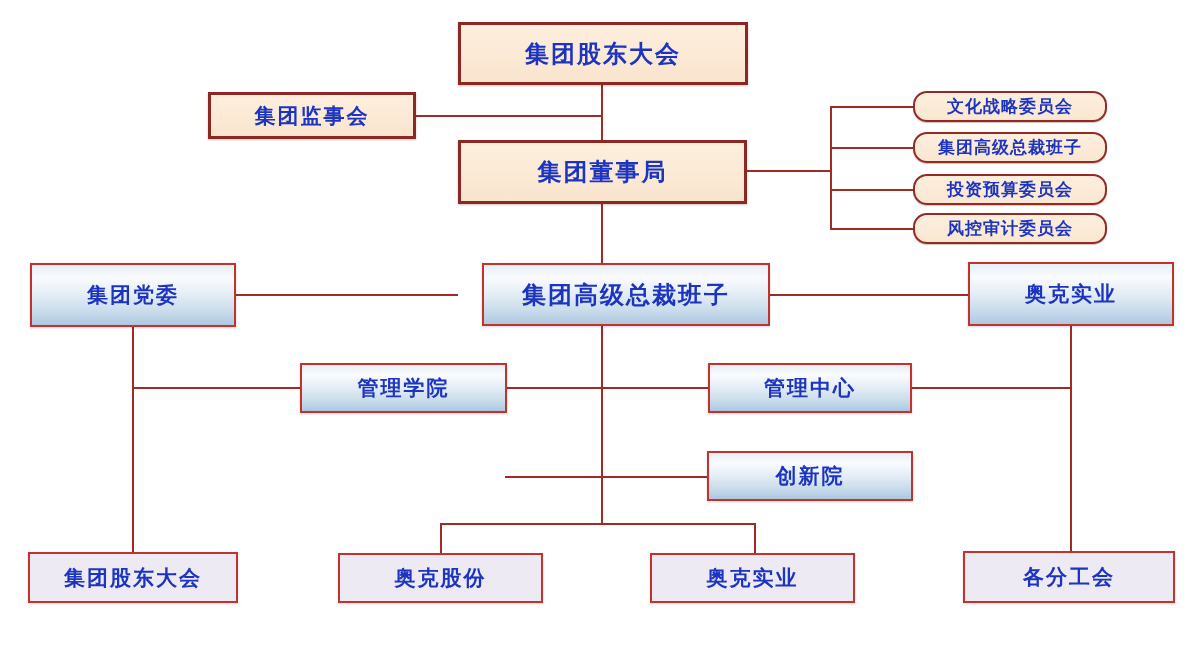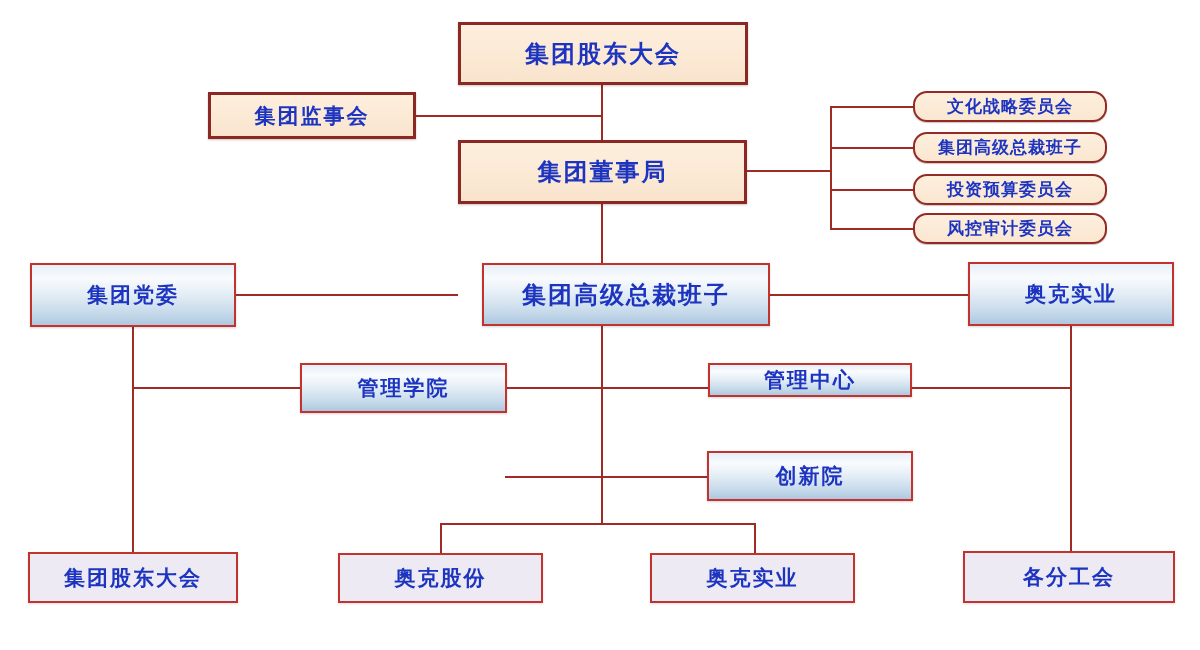--- a/index.html
+++ b/index.html
@@ -99,21 +99,21 @@
   <div class="node cream-sm fs-sm" style="left:913px; top:213px; width:194px; height:31px;">风控审计委员会</div>
 
   <div class="node blue fs-md" style="left:30px; top:263px; width:206px; height:64px;">集团党委</div>
 
   <div class="node blue fs-lg" style="left:482px; top:263px; width:288px; height:63px;">集团高级总裁班子</div>
 
   <div class="node blue fs-md" style="left:968px; top:262px; width:206px; height:64px;">奥克实业</div>
 
   <div class="node blue fs-md" style="left:300px; top:363px; width:207px; height:50px;">管理学院</div>
 
-  <div class="node blue fs-md" style="left:708px; top:363px; width:204px; height:34px;text-align:center;">管理中心</div>
+  <div class="node blue fs-md" style="left:708px; top:363px; width:204px; height:50px;text-align:center;">管理中心</div>
 
 
   <div class="node blue fs-md" style="left:707px; top:451px; width:206px; height:50px;">创新院</div>
 
   <div class="node lavender fs-md" style="left:28px; top:552px; width:210px; height:51px;">集团股东大会</div>
 
   <div class="node lavender fs-md" style="left:338px; top:553px; width:205px; height:50px;">奥克股份</div>
 
   <div class="node lavender fs-md" style="left:650px; top:553px; width:205px; height:50px;">奥克实业</div>
 

